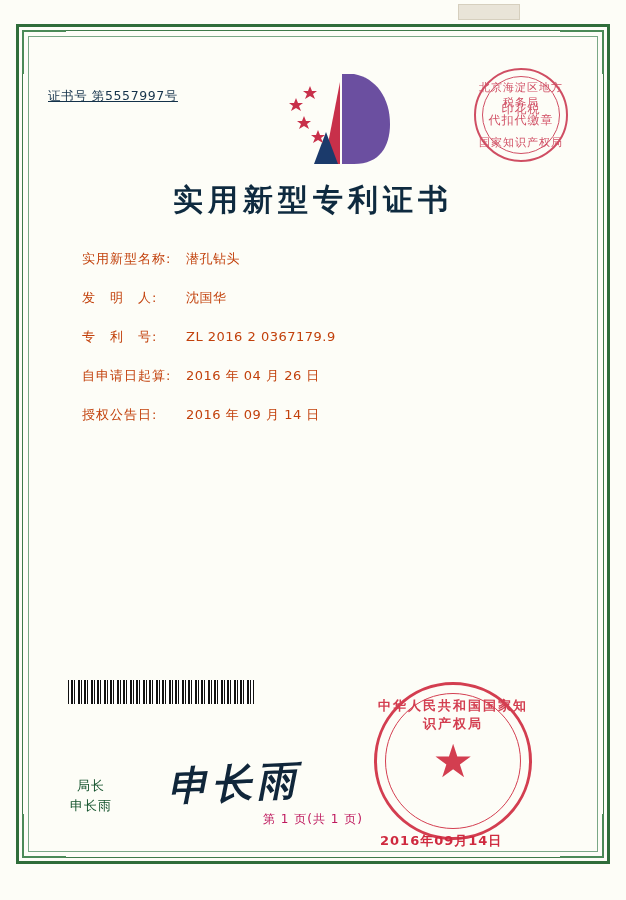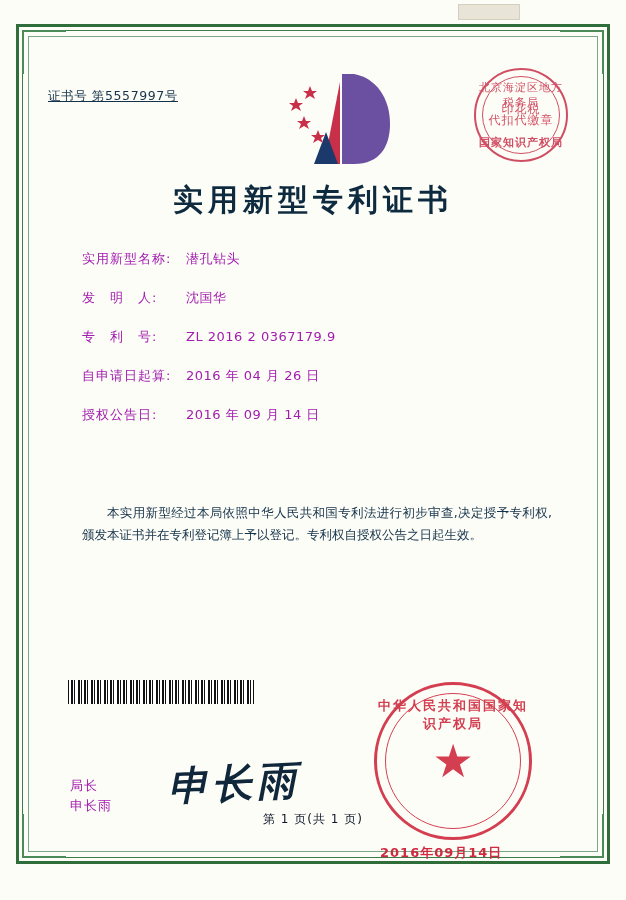--- a/index.html
+++ b/index.html
@@ -126,21 +126,21 @@
     line-height: 11px;
     letter-spacing: 1px;
   }
   .seal-arc {
     position: absolute;
     left: 0; right: 0; top: 10px;
     text-align: center;
     font-size: 11px;
     letter-spacing: 1px;
   }
-  .seal-arc.bottom { top: auto; bottom: 10px; font-weight: bold; }
+  .seal-arc.bottom { top: auto; bottom: 10px; }
 
   .title {
     position: absolute;
     left: 0;
     right: 0;
     top: 130px;
     text-align: center;
     font-family: Liberation Sans, sans-serif;
     font-weight: bold;
     font-size: 30px;
@@ -149,21 +149,21 @@
   }
 
   .fields {
     position: absolute;
     left: 42px;
     right: 20px;
     top: 200px;
   }
   .field-row {
     font-size: 13px;
-    color: #a21caf;
+    color: #c2410c;
     margin-bottom: 21px;
     white-space: nowrap;
   }
   .field-label {
     display: inline-block;
     min-width: 104px;
     letter-spacing: 1px;
   }
   .field-value {
     letter-spacing: 0.5px;
@@ -238,52 +238,52 @@
     line-height: 46px;
   }
   .seal-date {
     position: absolute;
     left: 340px;
     top: 782px;
     font-size: 13px;
     color: #cf2a3f;
     letter-spacing: 1px;
     font-weight: bold;
-    margin-top: 12px;
   }
 
   .signer {
     position: absolute;
     left: 30px;
     top: 726px;
     font-size: 13px;
-    color: #a21caf;
+    color: #14532d;
     line-height: 20px;
     letter-spacing: 1px;
+    text-align: center;
   }
   .signature {
     position: absolute;
     left: 128px;
     top: 706px;
     font-family: "DejaVu Serif", "Liberation Serif", serif;
     font-size: 40px;
     color: #10263a;
     font-weight: bold;
     font-style: italic;
     letter-spacing: 4px;
     transform: rotate(-3deg);
   }
 
   .page-no {
     position: absolute;
     left: 0; right: 0;
     bottom: 14px;
     text-align: center;
     font-size: 12px;
-    color: #0f172a;
+    color: #be185d;
     letter-spacing: 1px;
   }
 </style>
 </head>
 <body>
 
 <div class="page">
 
   <div class="top-artifact"></div>
 
@@ -334,21 +334,20 @@
       </div>
       <div class="field-row">
         <span class="field-label">自申请日起算:</span><span class="field-value">2016 年 04 月 26 日</span>
       </div>
       <div class="field-row">
         <span class="field-label">授权公告日:</span><span class="field-value">2016 年 09 月 14 日</span>
       </div>
     </div>
 
     <div class="paragraphs">
-      <div class="para">本实用新型经过本局依照中华人民共和国专利法进行初步审查,决定授予专利权,颁发本证书并在专利登记簿上予以登记。专利权自授权公告之日起生效。</div>
     </div>
 
     <div class="barcode"></div>
 
     <div class="signer">
       <div>局长</div>
       <div>申长雨</div>
     </div>
 
     <div class="signature">申长雨</div>

